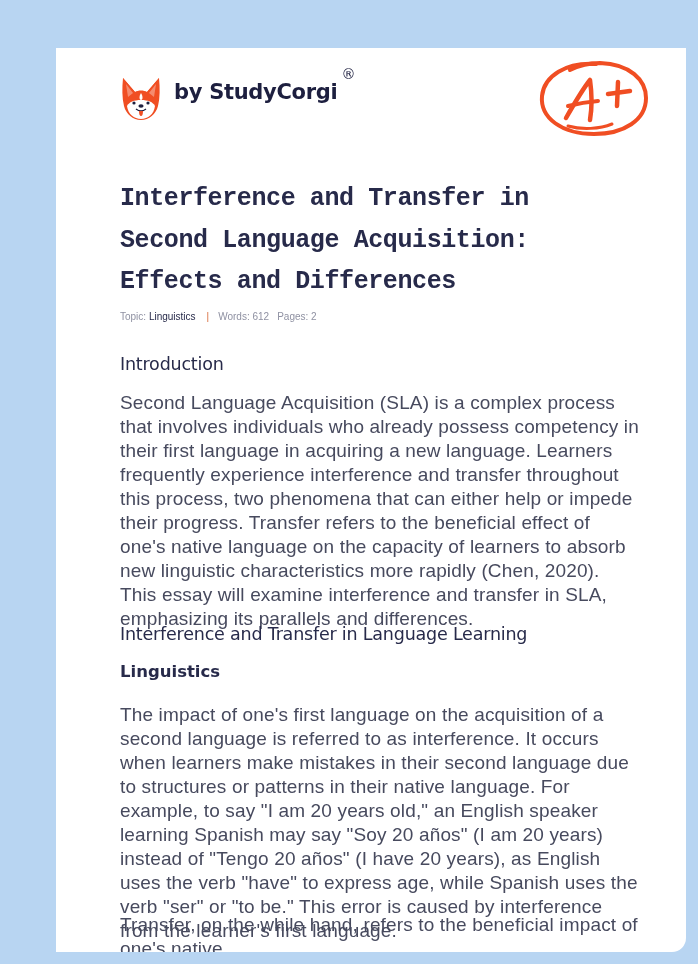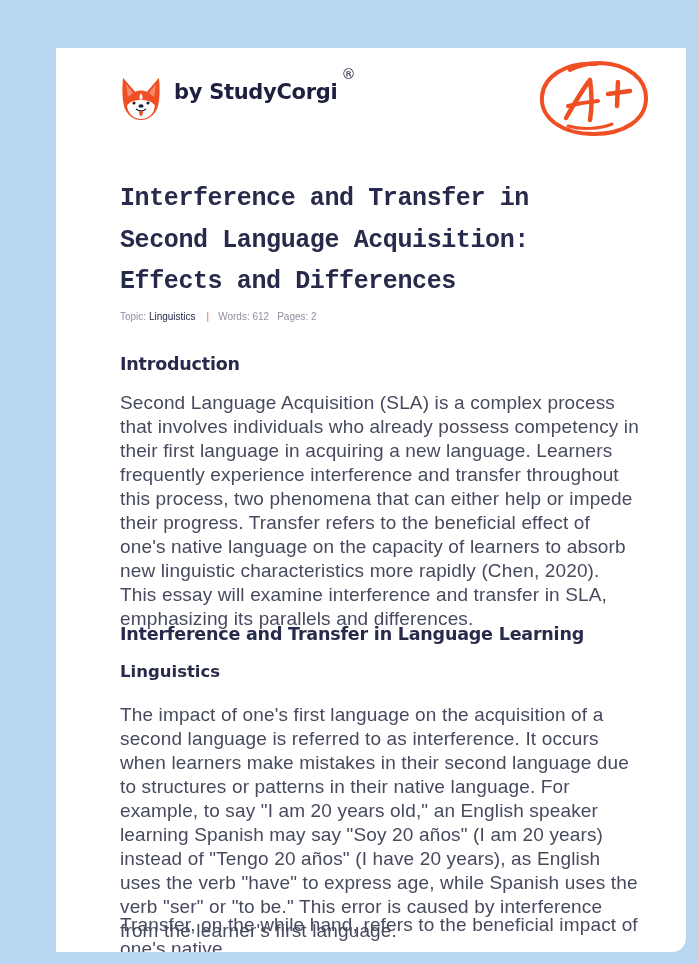--- a/index.html
+++ b/index.html
@@ -90,21 +90,21 @@
       color: #d86b3b;
       margin: 0 9px 0 11px;
     }
     .meta .pages {
       margin-left: 8px;
     }
     .h2 {
       position: absolute;
       left: 64px;
       font-family: "DejaVu Sans", sans-serif;
-      font-weight: bold;
+      font-weight: normal;
       font-size: 17.5px;
       color: #272a4a;
       margin: 0;
       letter-spacing: -0.2px;
       text-align: center;
     }
     .h3 {
       position: absolute;
       left: 64px;
       font-family: "DejaVu Sans", sans-serif;

